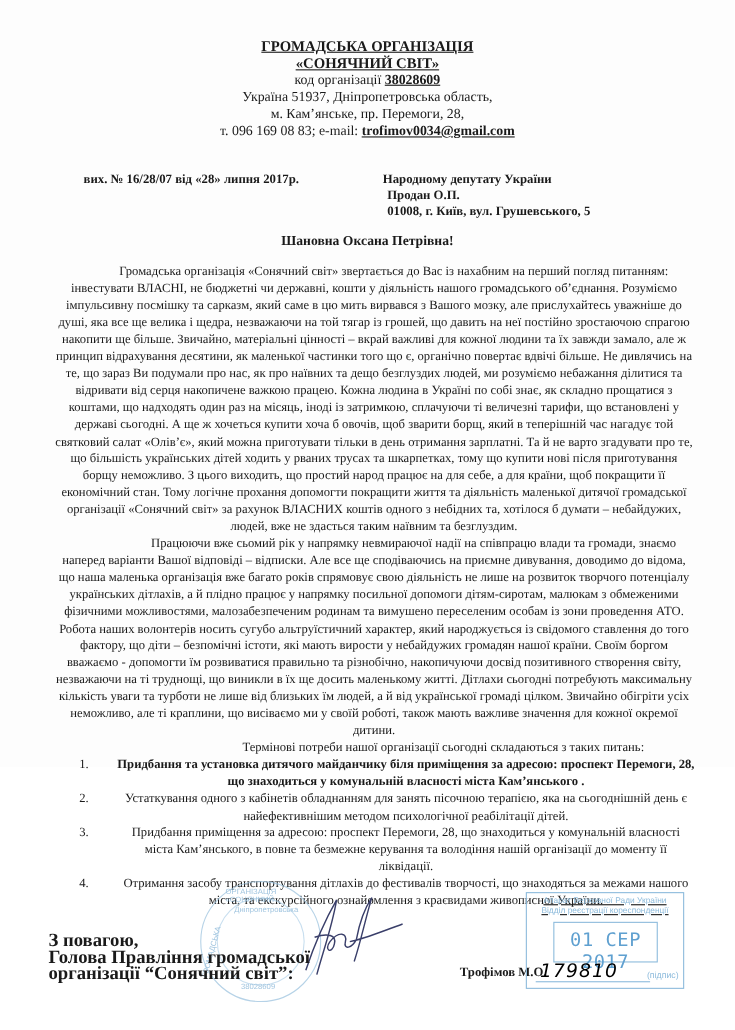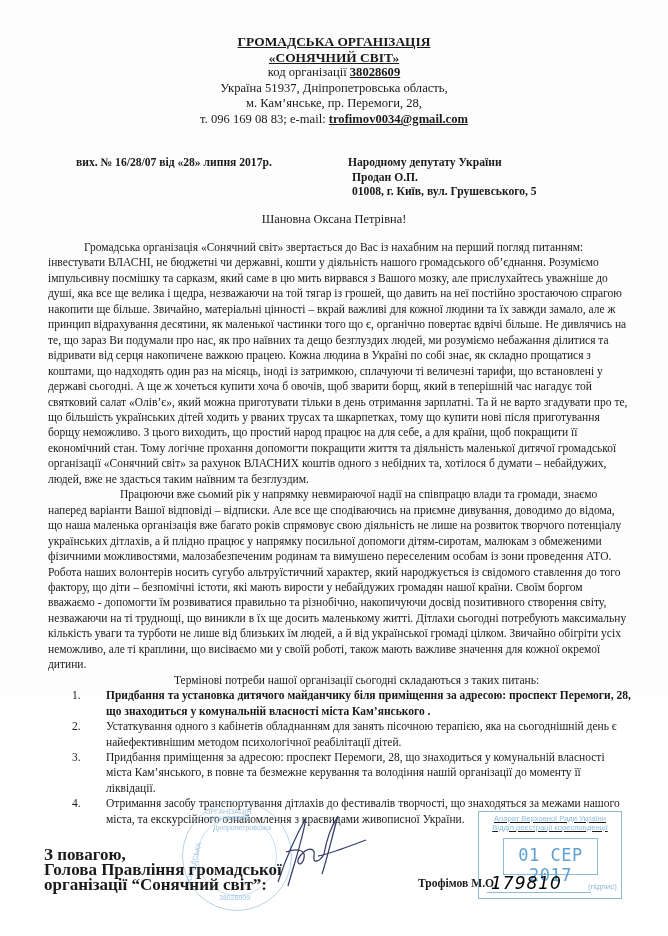--- a/index.html
+++ b/index.html
@@ -8,23 +8,23 @@
   .page { position: absolute; left: 0; top: 0; width: 668px; height: 697px; background: #fdfdfd; }
 
   .header { position: absolute; top: 34px; left: 0; width: 668px; text-align: center; font-size: 12.6px; line-height: 15.6px; }
   .header .org { font-weight: bold; text-decoration: underline; font-size: 13.4px; }
   .header .b-u { font-weight: bold; text-decoration: underline; }
 
   .outref { position: absolute; top: 156px; left: 62px; font-weight: bold; font-size: 11.6px; padding-left: 14px; }
   .recipient { position: absolute; top: 156px; left: 348px; font-weight: bold; font-size: 11.6px; line-height: 14.5px; }
   .recipient div:nth-child(2), .recipient div:nth-child(3) { padding-left: 4px; }
 
-  .salutation { position: absolute; top: 212px; left: 0; width: 668px; text-align: center; font-weight: normal; font-size: 12.4px; }
+  .salutation { position: absolute; top: 212px; left: 0; width: 668px; text-align: center; font-weight: bold; font-size: 12.4px; }
 
-  .body { position: absolute; top: 240px; left: 48px; width: 584px; font-size: 11.5px; line-height: 15.45px; text-align: left; }
+  .body { position: absolute; top: 240px; left: 48px; width: 584px; font-size: 11.5px; line-height: 15.45px; text-align: center; }
   .body p { margin: 0; }
   .p1 { text-indent: 36px; }
   .p2 { text-indent: 72px; }
   .p3 { text-indent: 126px; }
   .body .b { font-weight: bold; }
 
   ol.needs { margin: 0; padding-left: 0; list-style: none; font-size: 11.5px; line-height: 15.45px; }
   ol.needs li { position: relative; padding-left: 58px; margin-left: 0; }
   ol.needs li .num { position: absolute; left: 24px; }
   ol.needs li .txt.b { font-weight: bold; }

